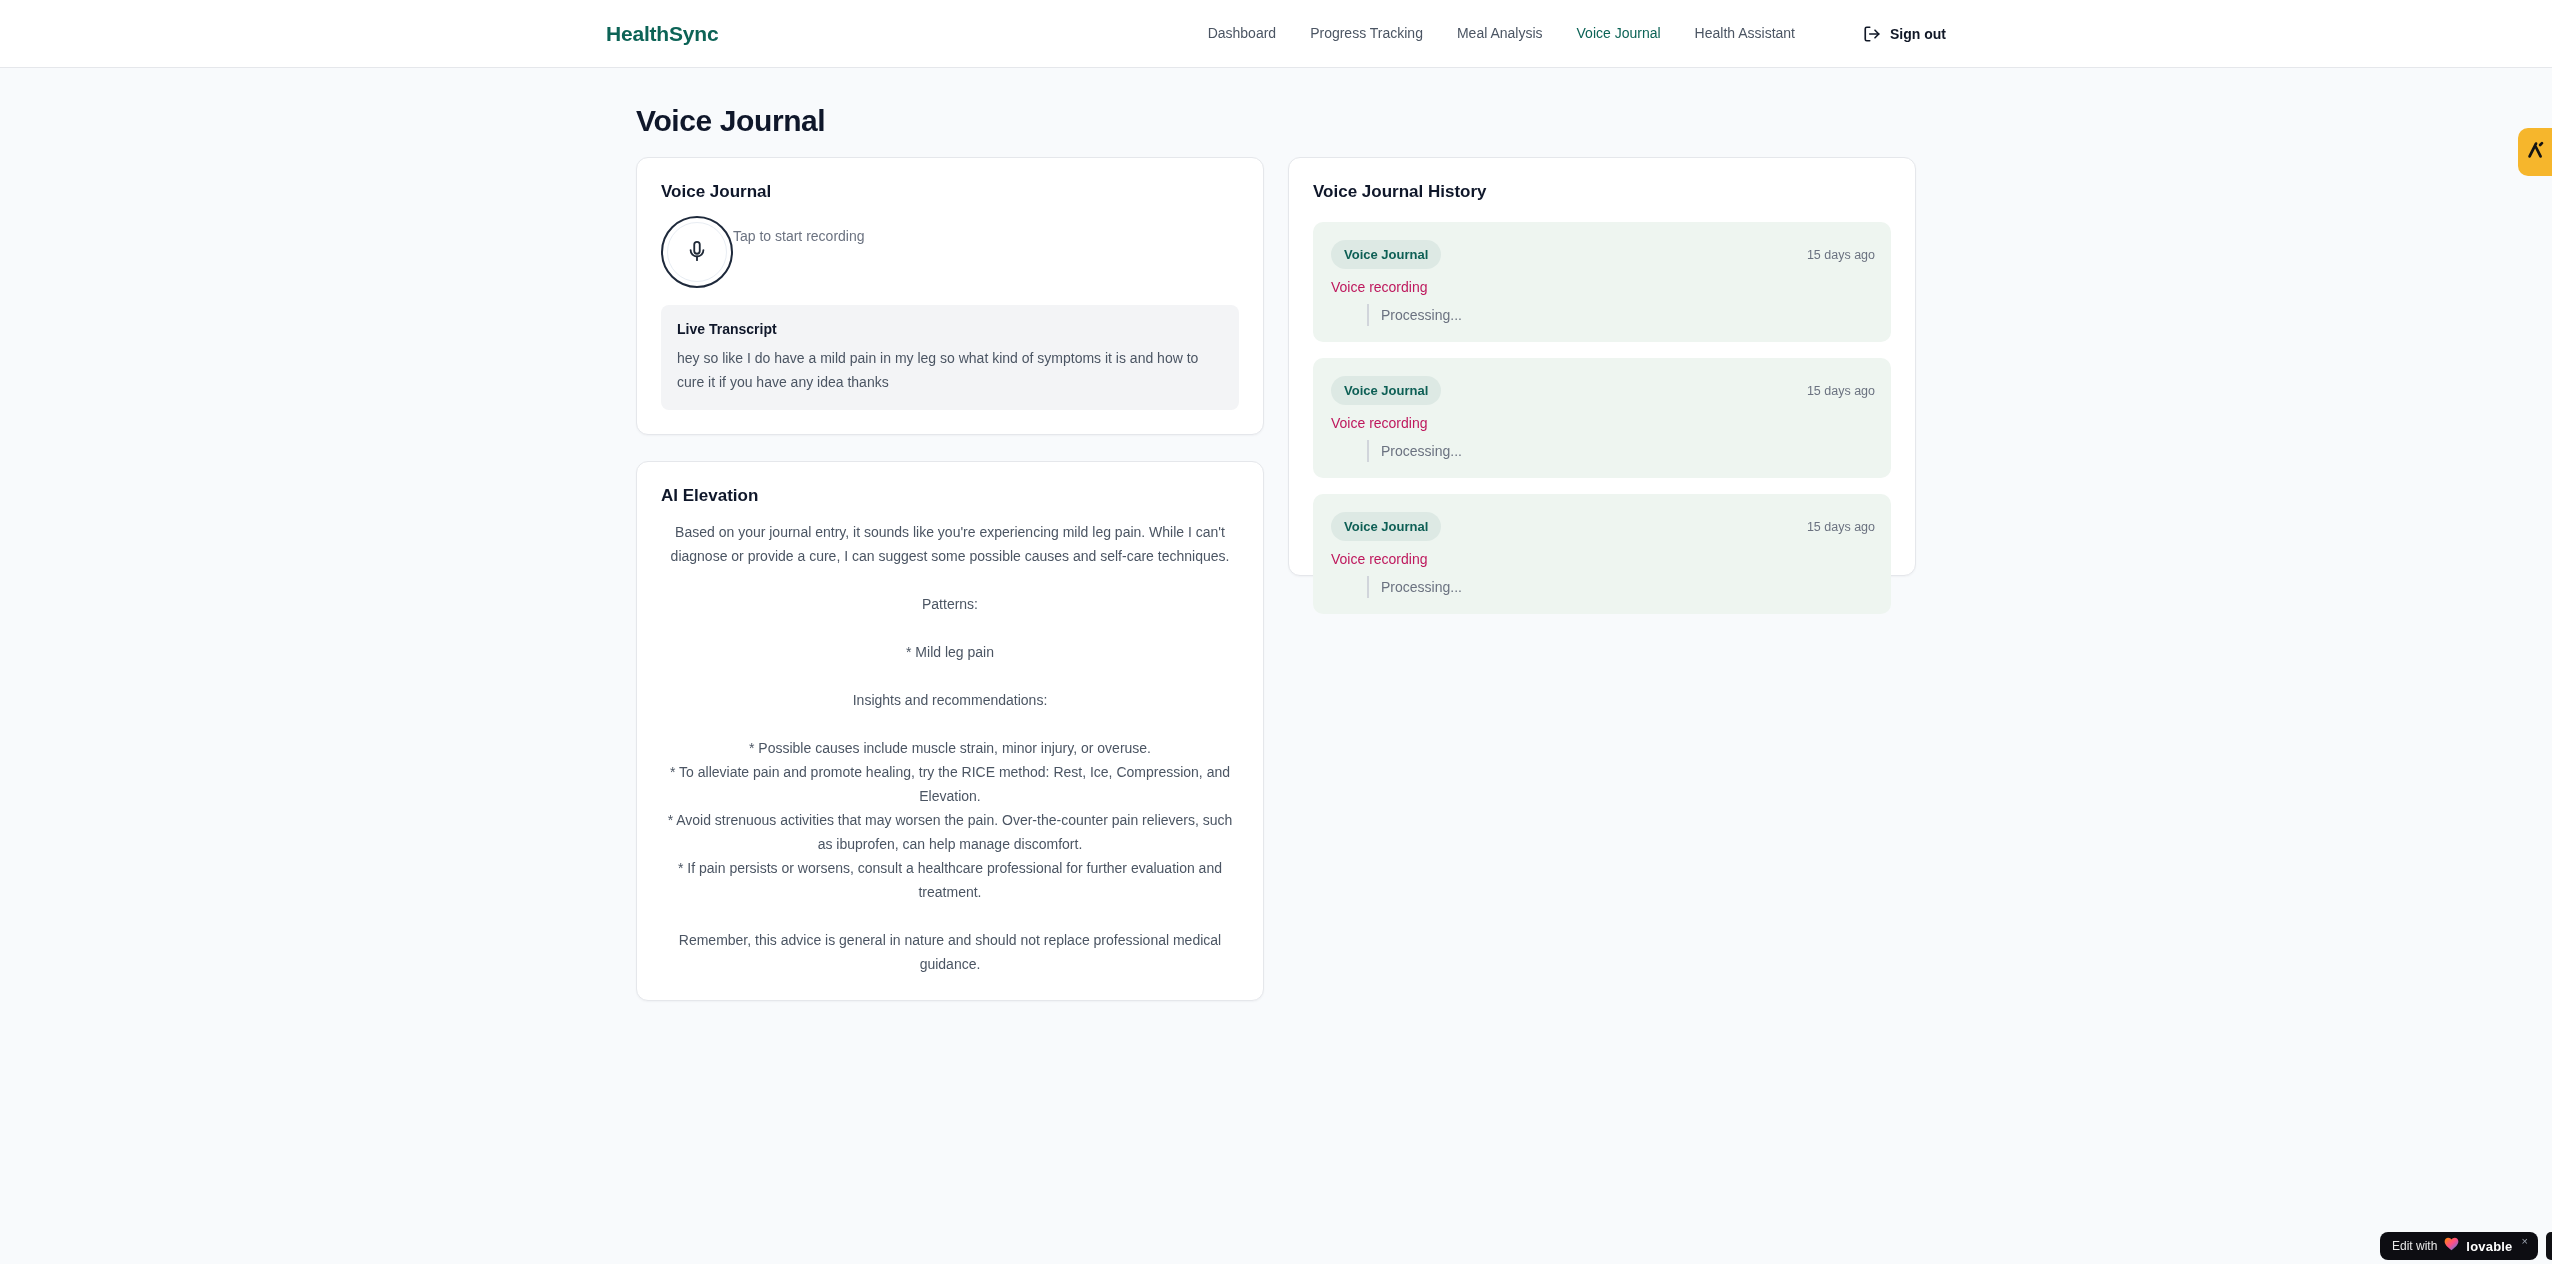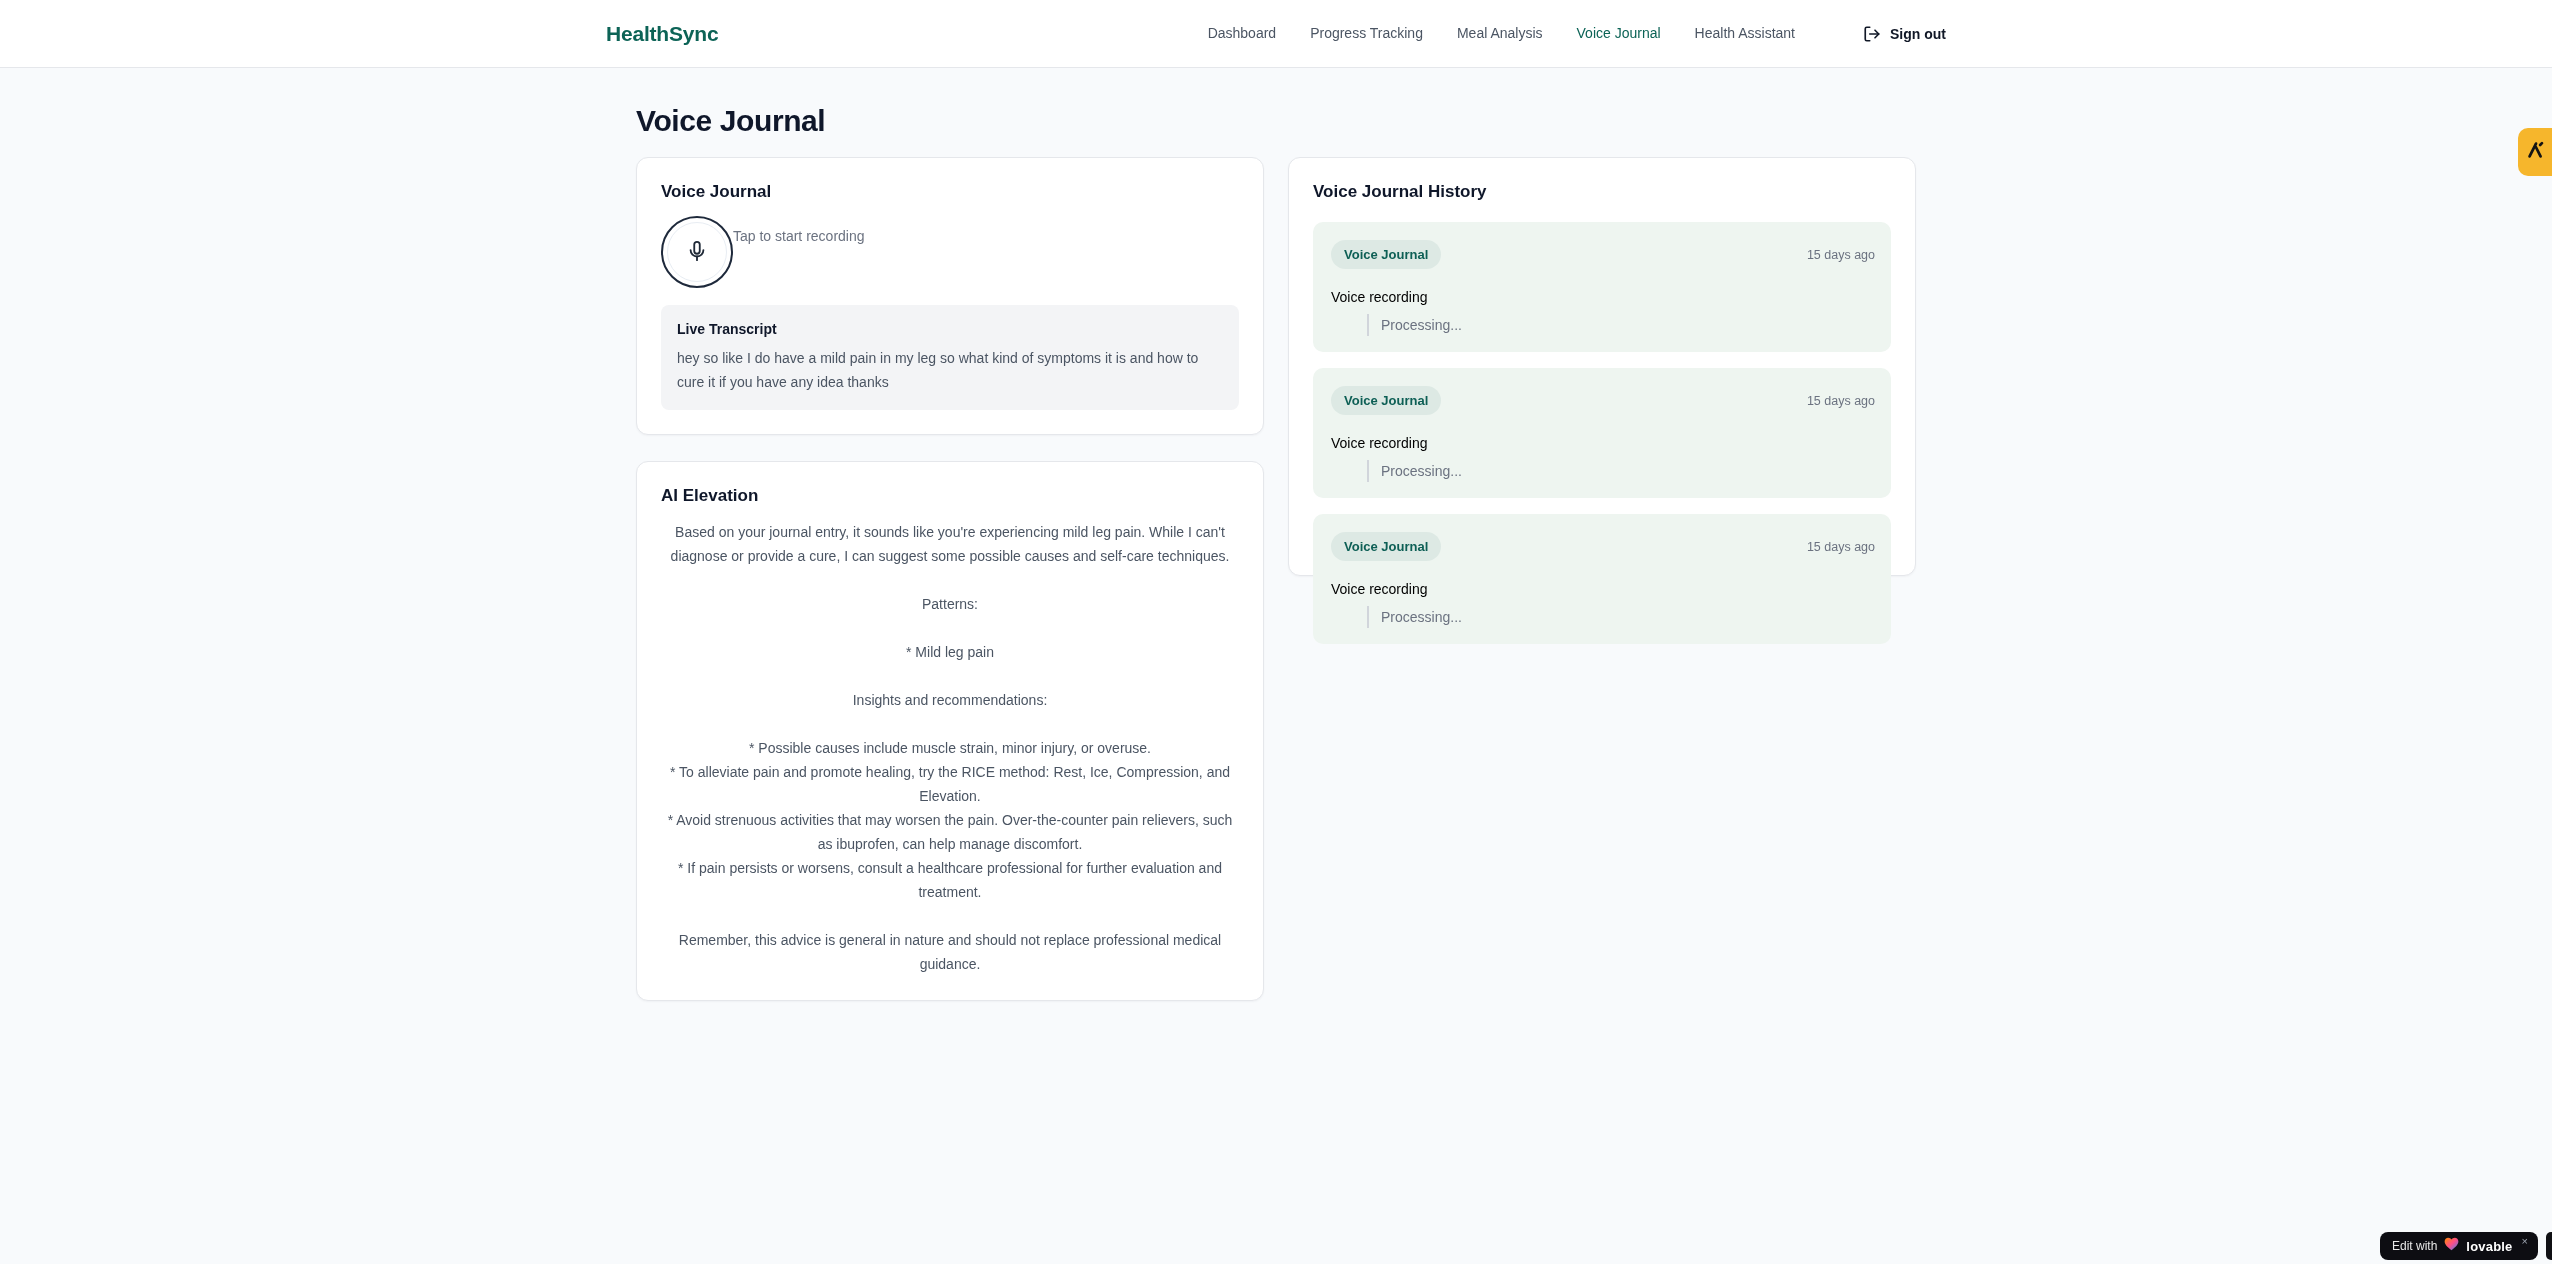--- a/index.html
+++ b/index.html
@@ -71,21 +71,21 @@
   .history-entry{
     background:var(--entry-bg);border-radius:10px;padding:18px 16px 16px 18px;cursor:pointer;
   }
   .entry-top{display:flex;align-items:center;justify-content:space-between;}
   .entry-badge{
     background:var(--badge-bg);color:var(--badge-text);
     font-size:13px;font-weight:700;
     padding:6px 13px;border-radius:999px;line-height:17px;
   }
   .entry-time{font-size:12.5px;color:var(--text-muted);}
-  .entry-label{font-size:14px;color:#000000;margin-top:20px;}
+  .entry-label{font-size:14px;color:#be185d;margin-top:10px;}
   .entry-status{
     font-size:14px;color:var(--text-muted);
     border-left:2px solid #d1d5db;padding-left:12px;margin-top:9px;line-height:22px;margin-left:36px;
   }
   
   .edge-badge{
     position:fixed;top:128px;right:0;width:34px;height:48px;
     background:var(--amber);border-radius:10px 0 0 10px;
     display:flex;align-items:center;justify-content:flex-start;padding-left:7px;
     cursor:pointer;

